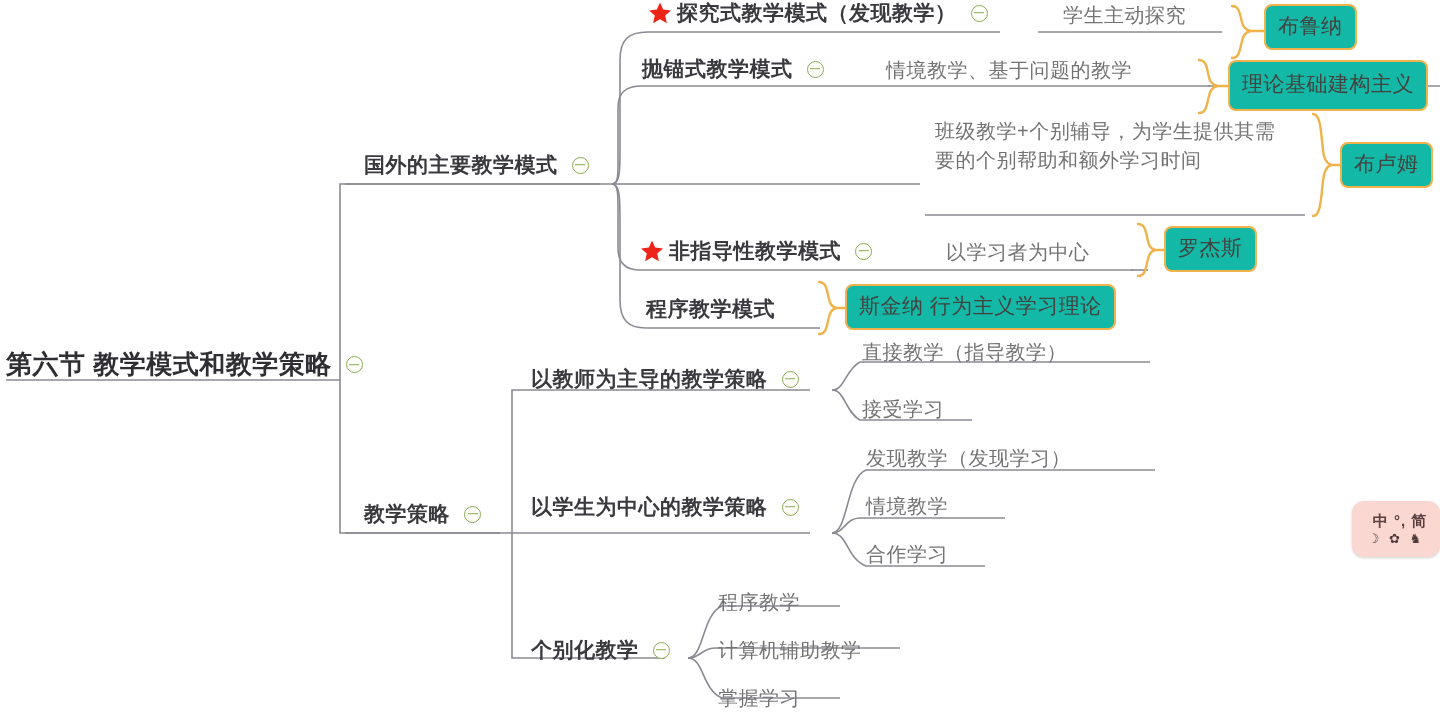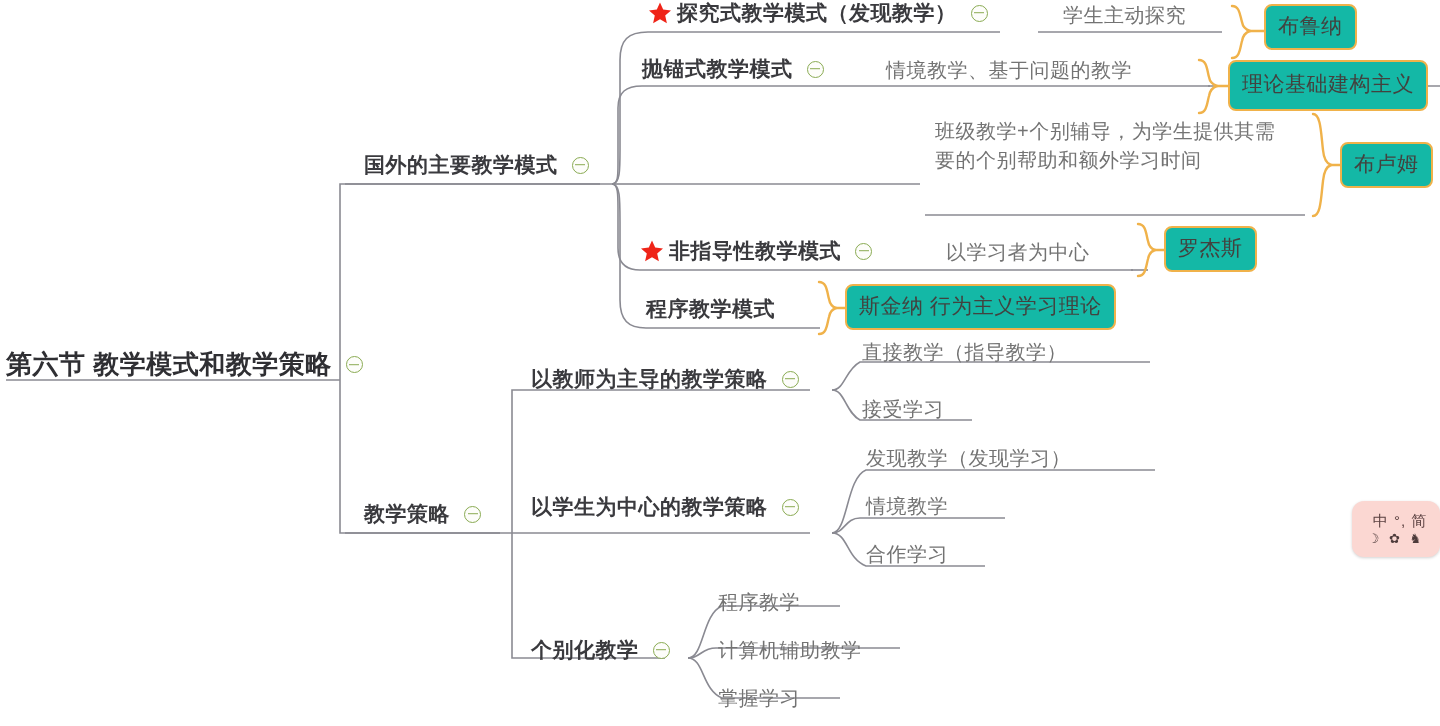--- a/index.html
+++ b/index.html
@@ -124,21 +124,21 @@
     box-shadow: 0 1px 3px rgba(0,0,0,0.18);
     display: flex;
     flex-direction: column;
     align-items: center;
     justify-content: center;
     color: #5a4040;
     overflow: hidden;
   }
   .ime-row-top {
     font-size: 15px;
-    font-weight: normal;
+    font-weight: bold;
     letter-spacing: 1px;
     line-height: 1;
     margin-bottom: 4px;
     margin-left: 8px;
   }
   .ime-row-bot {
     font-size: 13px;
     letter-spacing: 3px;
     line-height: 1;
     color: #4d3a3a;

